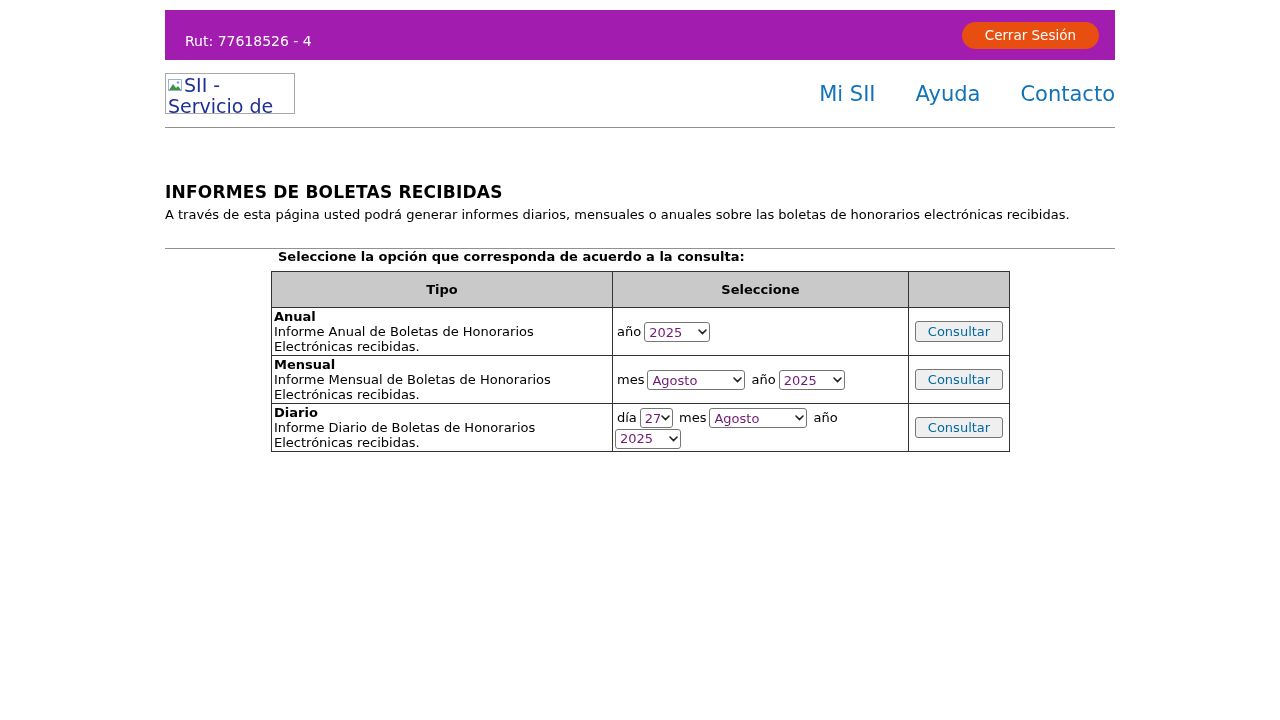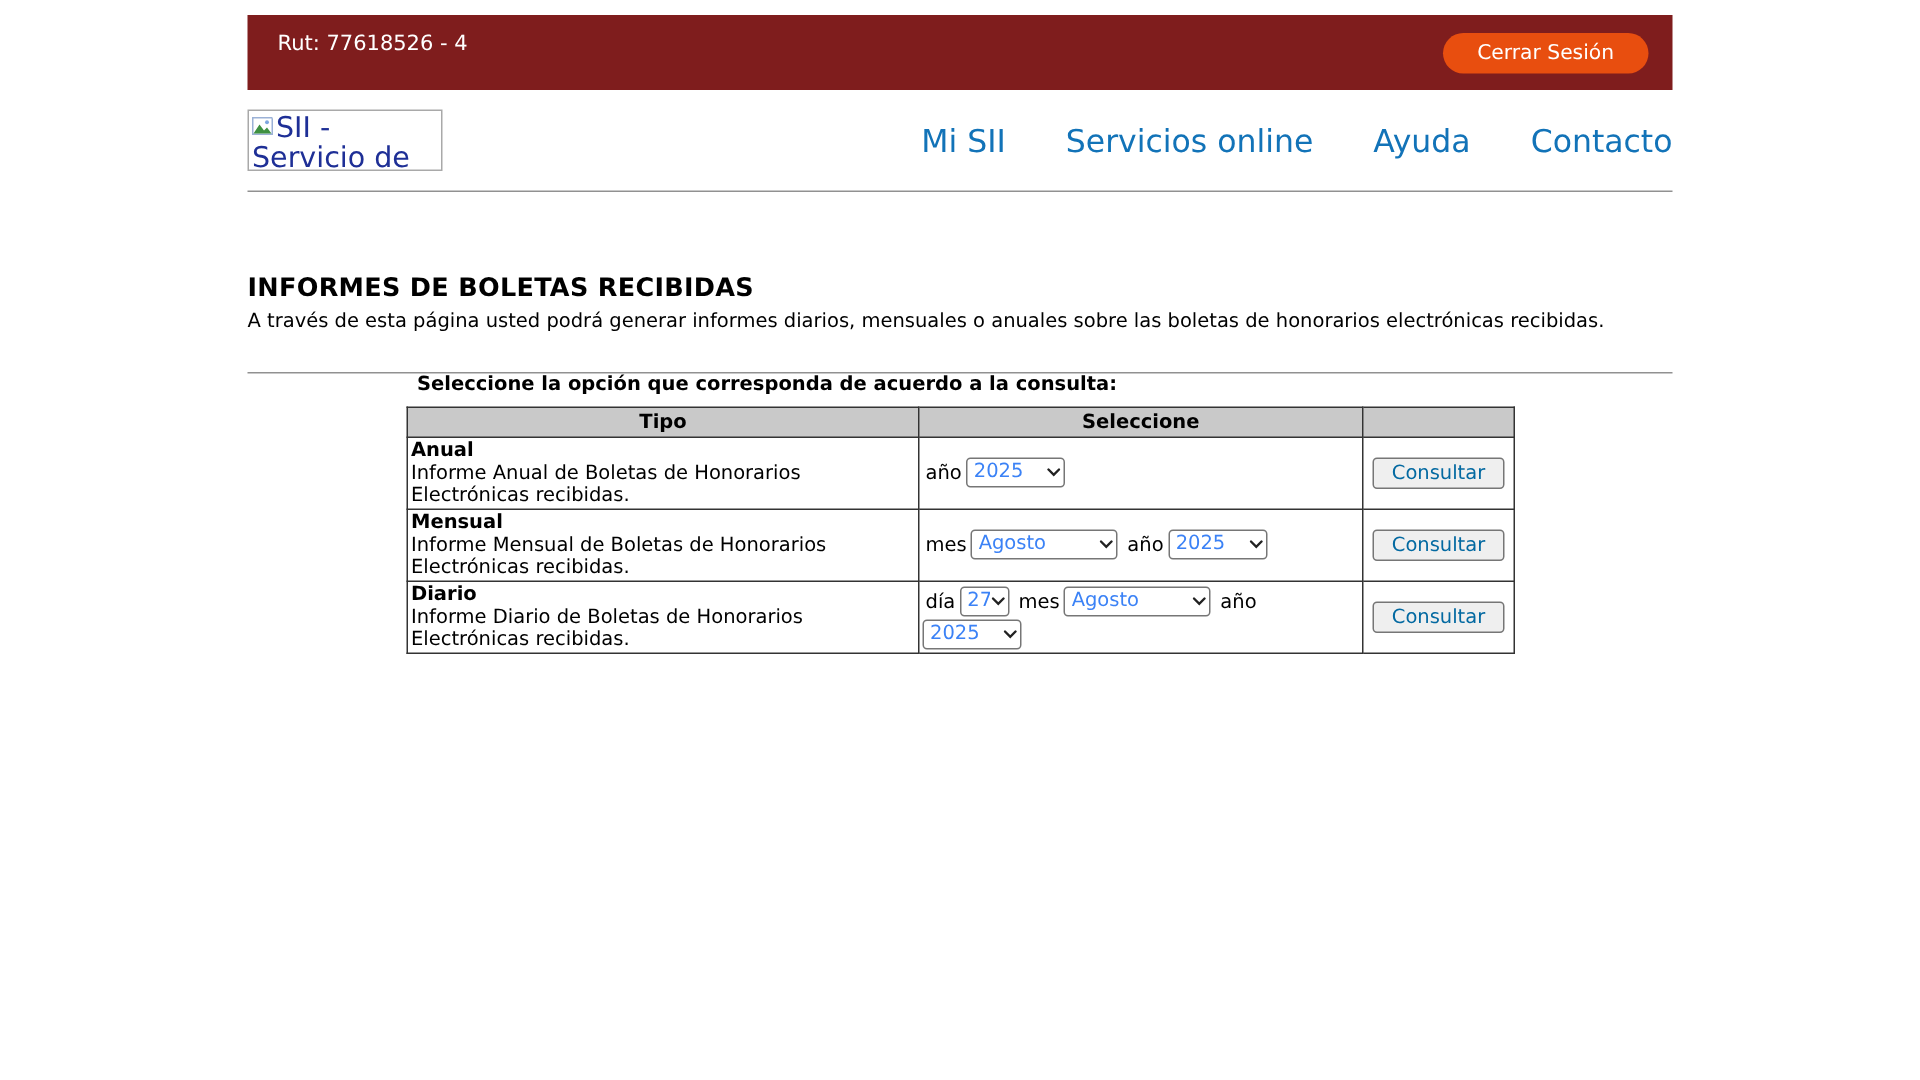--- a/index.html
+++ b/index.html
@@ -1,22 +1,22 @@
 <!DOCTYPE html>
 <html><head>
 <meta charset="utf-8">
 <style>
   * { box-sizing: border-box; margin: 0; padding: 0; }
   html, body { width: 1280px; height: 720px; background: #ffffff;
     font-family: "DejaVu Sans", "Liberation Sans", sans-serif; color: #000; }
   .container { width: 950px; margin: 0 auto; }
 
   
-  .session-bar { margin-top: 10px; height: 50px; background: #7f1d1d;
-    display: flex; justify-content: space-between; align-items: flex-start;
+  .session-bar { margin-top: 10px; height: 50px; background: #a21caf;
+    display: flex; justify-content: space-between; align-items: center;
     padding: 0 16px 0 20px; }
   .rut { color: #ffffff; font-size: 14px; padding-top: 11px; }
   .logout-btn { align-self: center; height: 27px; padding: 0 23px;
     border: none; border-radius: 14px; background: #e84e0f; color: #ffffff;
     font-size: 13.5px; font-family: inherit; cursor: pointer; }
 
   
   .site-header { height: 68px; display: flex; justify-content: space-between;
     align-items: center; border-bottom: 1px solid #919191; }
   .logo-box { width: 130px; height: 41px; border: 1px solid #a9a9a9;
@@ -31,36 +31,36 @@
   .page-subtitle { margin-top: 5px; font-size: 13px; }
   .divider { margin-top: 26px; border: none; border-top: 1px solid #919191; }
 
   
   .form-section { margin-left: 106px; width: 738px; }
   .instruction { font-size: 13px; font-weight: bold; margin-left: 7px; margin-bottom: 7px; }
 
   table.reports { width: 738px; border-collapse: collapse; table-layout: fixed; }
   table.reports, table.reports th, table.reports td { border: 1px solid #333333; }
   table.reports th { background: #c9c9c9; font-size: 13px; font-weight: bold;
-    height: 20px; text-align: center; padding: 1px 2px; }
+    height: 36px; text-align: center; padding: 1px 2px; }
   table.reports td { font-size: 13px; padding: 1px 2px; }
   .col-tipo  { width: 341px; }
   .col-sel   { width: 296px; }
   .col-action{ width: 101px; }
   td.cell-tipo { vertical-align: top; height: 46px; }
   td.cell-sel, td.cell-action { vertical-align: middle; text-align: left; }
   td.cell-action { text-align: center; }
   .row-type { font-weight: bold; display: block; line-height: 15px; }
   .row-desc { display: block; max-width: 288px; line-height: 15px; }
 
   .field-label { font-size: 13px; margin: 0 3px 0 2px; line-height: 22px; }
   .select-wrap { position: relative; display: inline-block; vertical-align: middle; }
   .select-wrap select { appearance: none; -webkit-appearance: none;
     height: 20px; font-size: 13px; font-family: inherit; background: #ffffff;
-    border: 1px solid #767676; border-radius: 3px; padding: 0 14px 0 4px; color: #3b82f6; }
+    border: 1px solid #767676; border-radius: 3px; padding: 0 14px 0 4px; color: #701a75; }
   .sel-year  select { width: 66px; }
   .sel-month select { width: 98px; }
   .sel-day   select { width: 33px; padding-right: 12px; }
   .chevron { position: absolute; right: 3px; top: 50%; transform: translateY(-50%);
     pointer-events: none; display: inline-flex; }
 
   .consultar-btn { font-size: 13px; font-family: inherit; color: #0369a1;
     background: #efefef; border: 1px solid #767676; border-radius: 3px;
     padding: 2px 12px; cursor: pointer; }
 </style>
@@ -78,21 +78,20 @@
     <div class="logo-box">
       <span class="logo-alt"><span class="broken-img-icon"><svg width="15" height="13" viewBox="0 0 15 13">
               <rect x="0.5" y="0.5" width="13" height="11" fill="#ffffff" stroke="#9bb1d6"></rect>
               <path d="M1 11 L5 5 L8 9 L10 7 L13 11 Z" fill="#3f9142"></path>
               <circle cx="10" cy="3.5" r="1.3" fill="#7ea6e0"></circle>
               <path d="M13.5 0 L15 0 L15 4 Z" fill="#ffffff"></path>
             </svg></span><span>SII - Servicio de</span></span>
     </div>
     <nav class="main-nav">
       <a class="nav-link">Mi SII</a>
-      <a class="nav-link">Servicios online</a>
       <a class="nav-link">Ayuda</a>
       <a class="nav-link">Contacto</a>
     </nav>
   </div>
 
   <h1 class="page-title">INFORMES DE BOLETAS RECIBIDAS</h1>
   <p class="page-subtitle">A través de esta página usted podrá generar informes diarios, mensuales o anuales sobre las boletas de honorarios electrónicas recibidas.</p>
   <hr class="divider">
 
   <div class="form-section">

